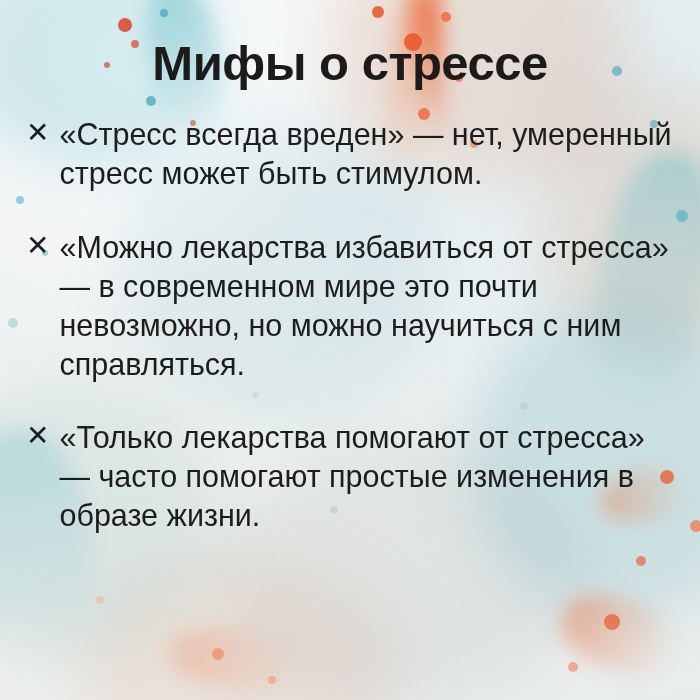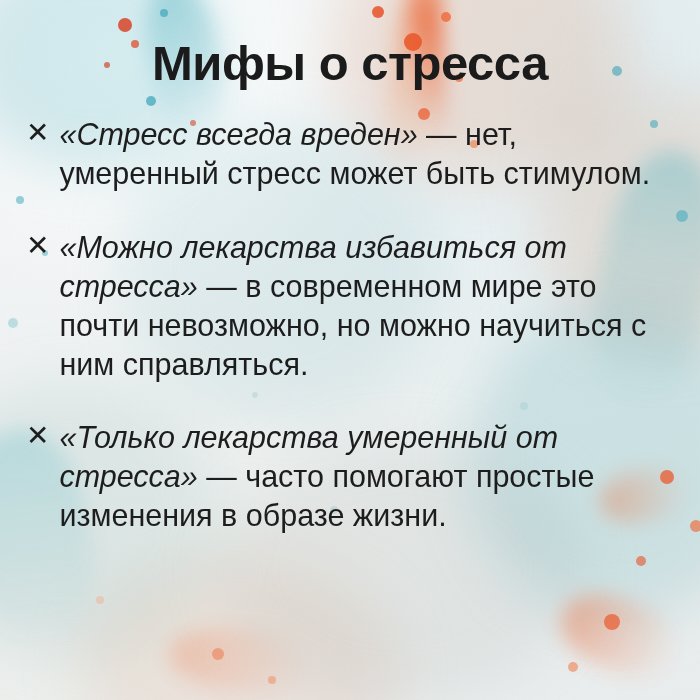--- a/index.html
+++ b/index.html
@@ -134,21 +134,20 @@
     color: #1d1d1d;
     font-weight: 400;
   }
 
   .bullet-text {
     font-size: 30.5px;
     line-height: 1.28;
     color: #1d1d1d;
   }
   .bullet-text .q {
-    font-style: italic;
     font-weight: 500;
   }
 </style>
 </head>
 <body>
 
 <div id="slide">
 
   <div class="bg-base"></div>
   <div class="wash wash-teal-1"></div>
@@ -196,37 +195,37 @@
       <div class="speck" style="left: 212px; top: 648px; width: 12px; height: 12px; background: rgb(238, 106, 52); opacity: 0.45;"></div>
       <div class="speck" style="left: 268px; top: 676px; width: 8px; height: 8px; background: rgb(240, 121, 63); opacity: 0.4;"></div>
       <div class="speck" style="left: 96px; top: 596px; width: 8px; height: 8px; background: rgb(239, 179, 154); opacity: 0.5;"></div>
       <div class="speck" style="left: 330px; top: 506px; width: 8px; height: 8px; background: rgb(158, 201, 204); opacity: 0.4;"></div>
       <div class="speck" style="left: 252px; top: 392px; width: 6px; height: 6px; background: rgb(158, 201, 204); opacity: 0.35;"></div>
       <div class="speck" style="left: 520px; top: 402px; width: 8px; height: 8px; background: rgb(158, 201, 204); opacity: 0.35;"></div>
     </div>
 
   <div class="content">
 
-    <h1 class="title">Мифы о стресса</h1>
+    <h1 class="title">Мифы о стрессе</h1>
 
     <div class="bullet">
       <span class="bullet-mark">✕</span>
       <span class="bullet-text">
         <span class="q">«Стресс всегда вреден»</span><span> — нет, умеренный стресс может быть стимулом.</span>
       </span>
     </div>
 
     <div class="bullet">
       <span class="bullet-mark">✕</span>
       <span class="bullet-text">
         <span class="q">«Можно лекарства избавиться от стресса»</span><span> — в современном мире это почти невозможно, но можно научиться с ним справляться.</span>
       </span>
     </div>
 
     <div class="bullet">
       <span class="bullet-mark">✕</span>
       <span class="bullet-text">
-        <span class="q">«Только лекарства умеренный от стресса»</span><span> — часто помогают простые изменения в образе жизни.</span>
+        <span class="q">«Только лекарства помогают от стресса»</span><span> — часто помогают простые изменения в образе жизни.</span>
       </span>
     </div>
 
   </div>
 </div>
 
 </body></html>

